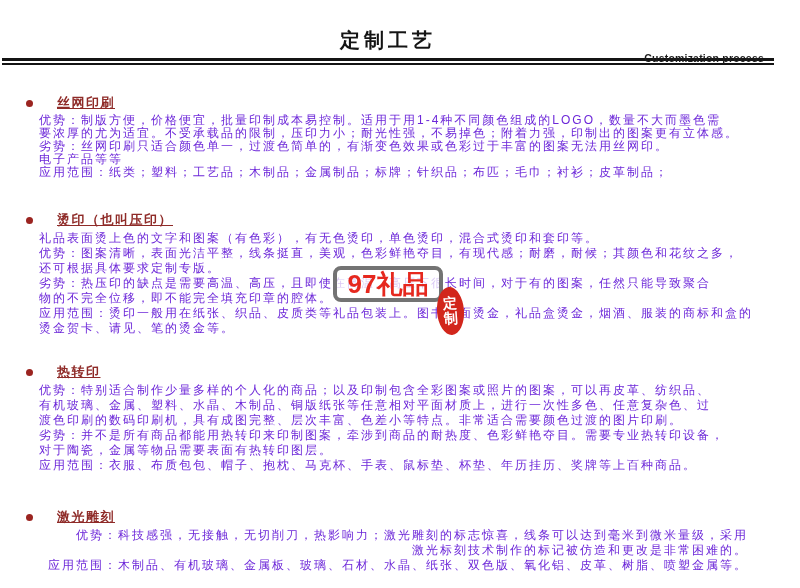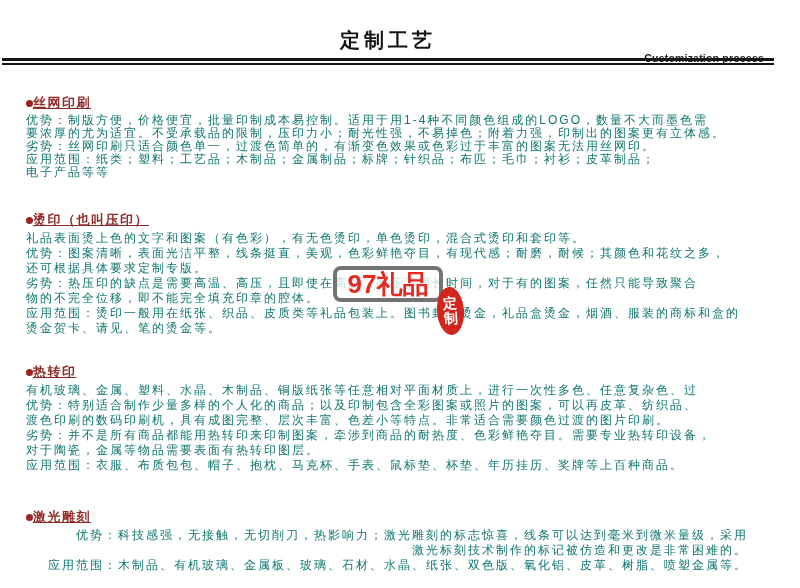--- a/index.html
+++ b/index.html
@@ -24,29 +24,29 @@
     margin:6px 2px 0 2px;height:2px;
     border-top:3px solid #141414;border-bottom:2px solid #141414;
   }
 
   
   main{display:block;margin:0 28px 0 26px;}
   .sec{margin-top:33px;}
   .sec-0{margin-top:30px;}
   .sec-2{margin-top:28px;}
   .sec-3{margin-top:36px;text-align:right;}
-  .sec-head{display:flex;align-items:center;gap:0;height:16px;}
+  .sec-head{display:flex;align-items:center;gap:24px;height:16px;}
   .bullet{
     width:7px;height:7px;border-radius:50%;background:#9b2420;flex:0 0 auto;
   }
   .sec-title{
     font-size:13px;font-weight:bold;color:#8f2b28;
     text-decoration:underline;letter-spacing:1.5px;
   }
-  .sec-body{margin:3px 0 0 0;color:#0f766e;font-size:12px;letter-spacing:2px;}
+  .sec-body{margin:3px 0 0 13px;color:#6d28d9;font-size:12px;letter-spacing:2px;}
   .sec-body .line{white-space:nowrap;}
   .sec-0 .sec-body .line{line-height:13px;}
   .sec-1 .sec-body .line,
   .sec-2 .sec-body .line,
   .sec-3 .sec-body .line{line-height:15px;}
 
   
   .wm{position:absolute;left:0;top:0;width:0;height:0;}
   .wm-box{
     position:absolute;left:333px;top:266px;
@@ -80,22 +80,22 @@
   <main>
     <section class="sec sec-0">
       <div class="sec-head">
         <span class="bullet"></span>
         <span class="sec-title">丝网印刷</span>
       </div>
       <div class="sec-body">
           <div class="line">优势：制版方便，价格便宜，批量印制成本易控制。适用于用1-4种不同颜色组成的LOGO，数量不大而墨色需</div>
           <div class="line">要浓厚的尤为适宜。不受承载品的限制，压印力小；耐光性强，不易掉色；附着力强，印制出的图案更有立体感。</div>
           <div class="line">劣势：丝网印刷只适合颜色单一，过渡色简单的，有渐变色效果或色彩过于丰富的图案无法用丝网印。</div>
+          <div class="line">电子产品等等</div>
           <div class="line">应用范围：纸类；塑料；工艺品；木制品；金属制品；标牌；针织品；布匹；毛巾；衬衫；皮革制品；</div>
-          <div class="line">电子产品等等</div>
         </div>
     </section>
 
     <section class="sec sec-1">
       <div class="sec-head">
         <span class="bullet"></span>
         <span class="sec-title">烫印（也叫压印）</span>
       </div>
       <div class="sec-body">
           <div class="line">礼品表面烫上色的文字和图案（有色彩），有无色烫印，单色烫印，混合式烫印和套印等。</div>
@@ -107,22 +107,22 @@
           <div class="line">烫金贺卡、请见、笔的烫金等。</div>
         </div>
     </section>
 
     <section class="sec sec-2">
       <div class="sec-head">
         <span class="bullet"></span>
         <span class="sec-title">热转印</span>
       </div>
       <div class="sec-body">
+          <div class="line">优势：特别适合制作少量多样的个人化的商品；以及印制包含全彩图案或照片的图案，可以再皮革、纺织品、</div>
           <div class="line">有机玻璃、金属、塑料、水晶、木制品、铜版纸张等任意相对平面材质上，进行一次性多色、任意复杂色、过</div>
-          <div class="line">优势：特别适合制作少量多样的个人化的商品；以及印制包含全彩图案或照片的图案，可以再皮革、纺织品、</div>
           <div class="line">渡色印刷的数码印刷机，具有成图完整、层次丰富、色差小等特点。非常适合需要颜色过渡的图片印刷。</div>
           <div class="line">劣势：并不是所有商品都能用热转印来印制图案，牵涉到商品的耐热度、色彩鲜艳夺目。需要专业热转印设备，</div>
           <div class="line">对于陶瓷，金属等物品需要表面有热转印图层。</div>
           <div class="line">应用范围：衣服、布质包包、帽子、抱枕、马克杯、手表、鼠标垫、杯垫、年历挂历、奖牌等上百种商品。</div>
         </div>
     </section>
 
     <section class="sec sec-3">
       <div class="sec-head">
         <span class="bullet"></span>

